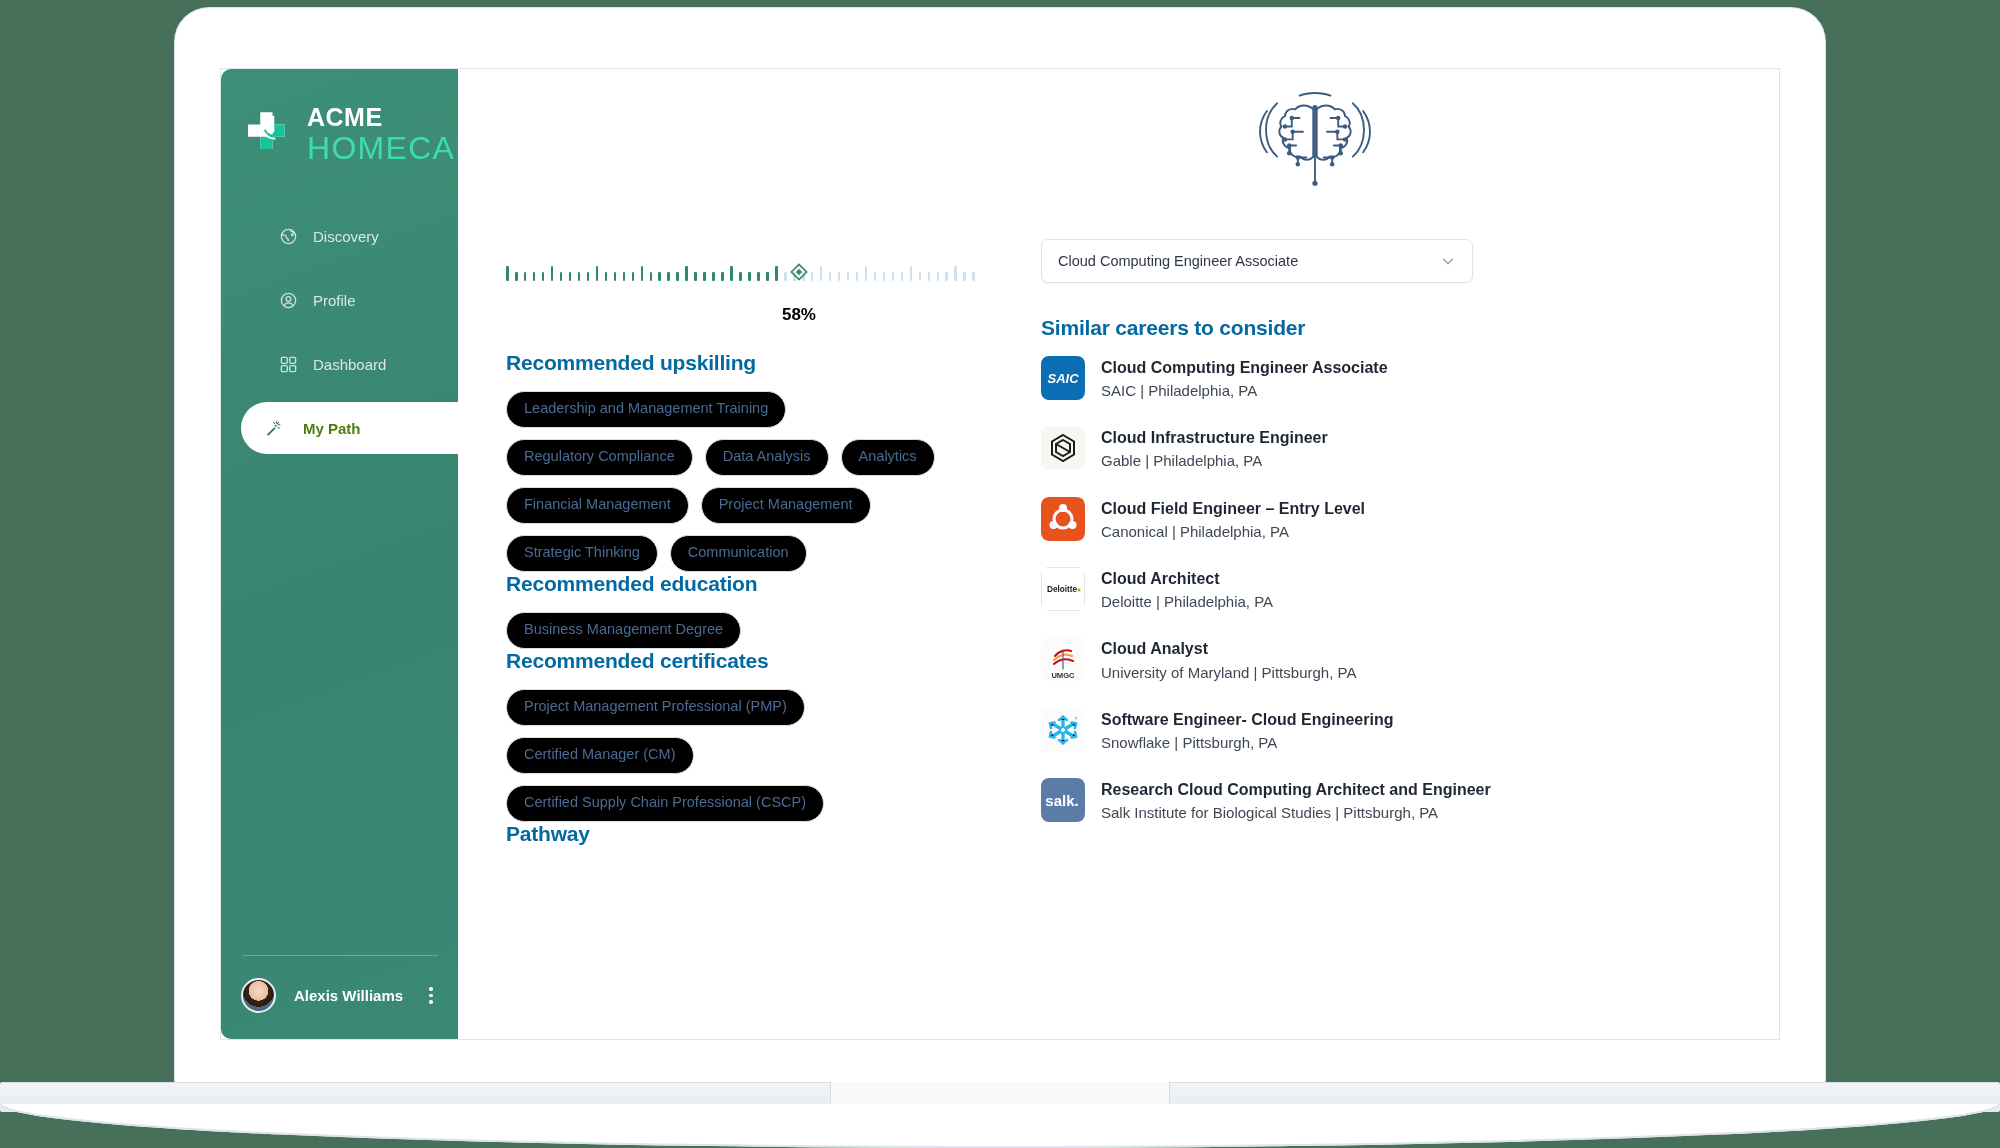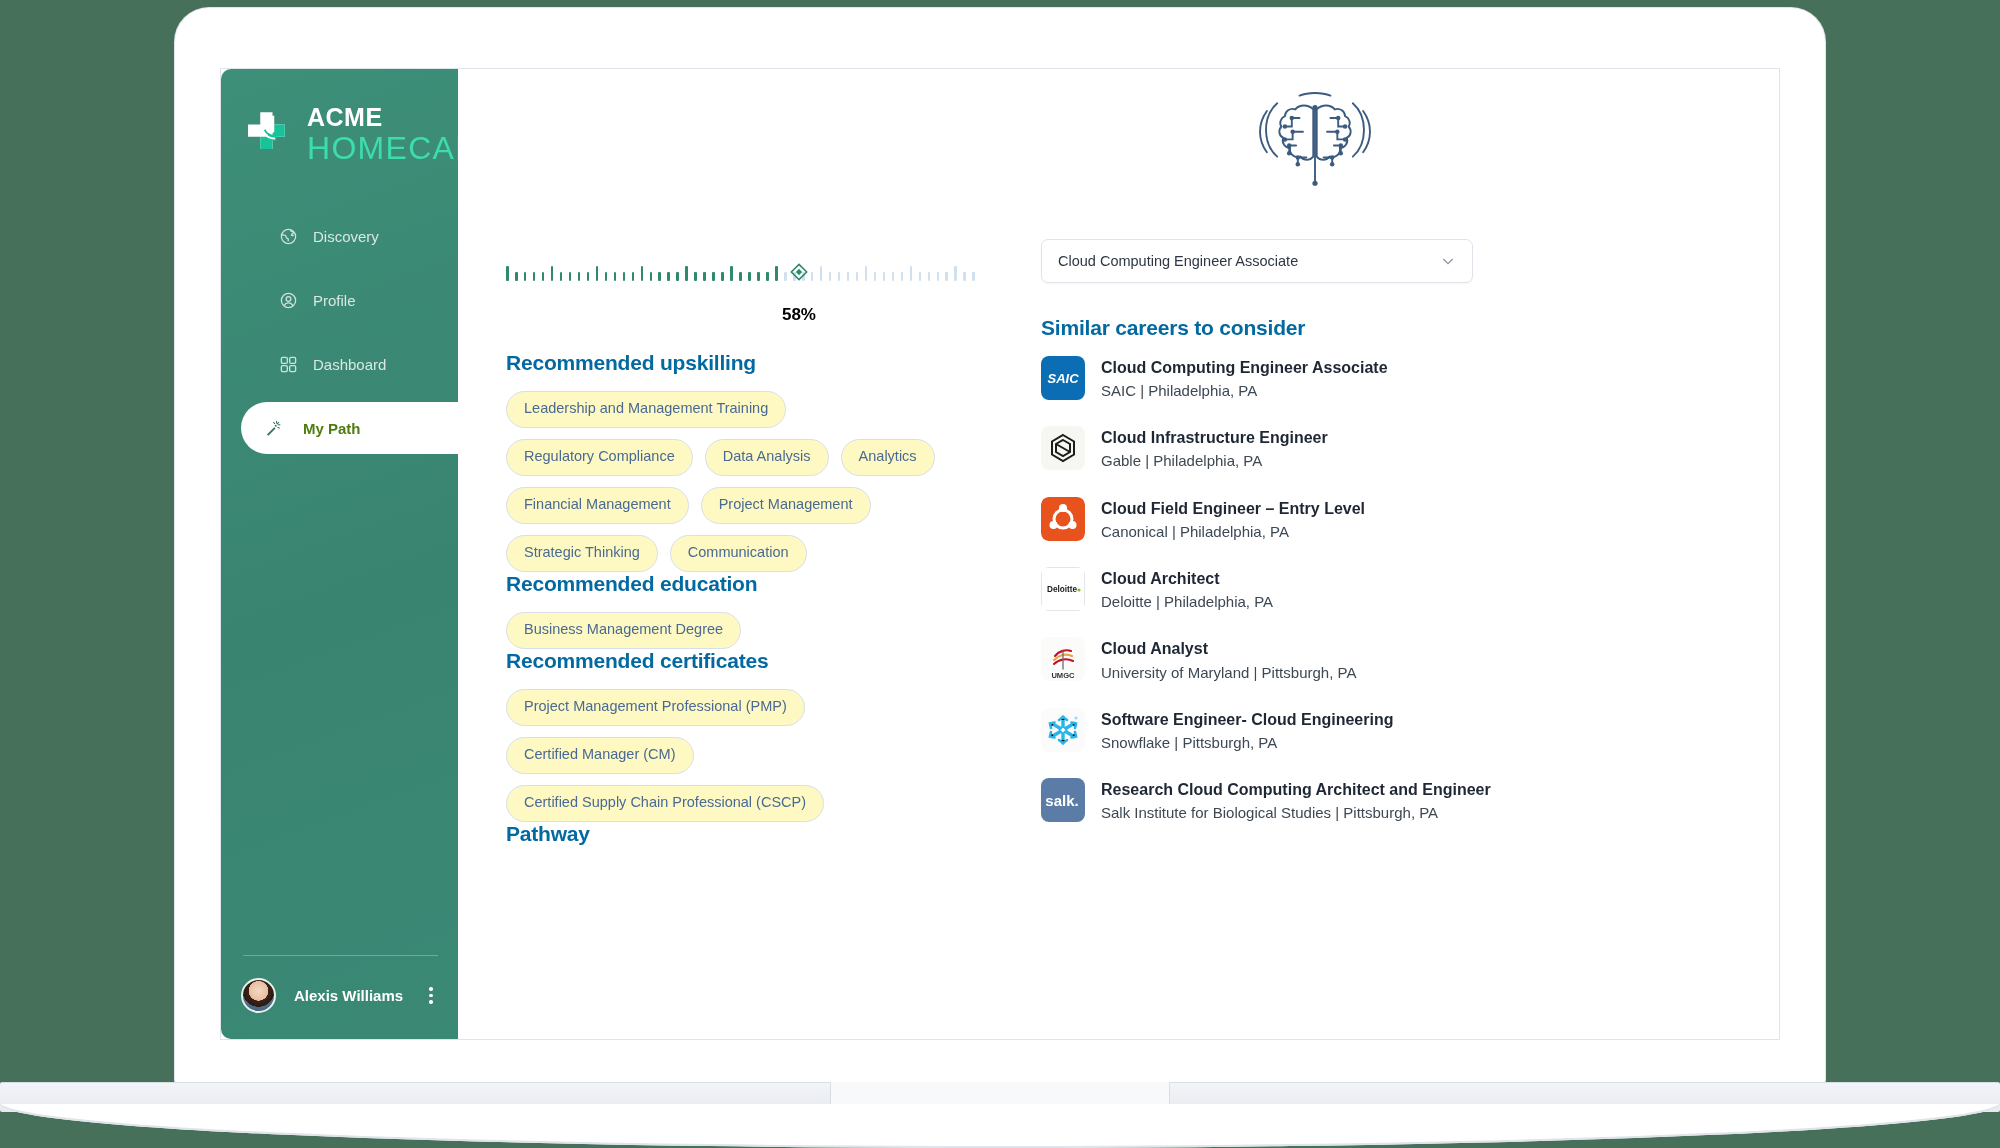--- a/index.html
+++ b/index.html
@@ -183,21 +183,21 @@
   }
   .sec-gap { margin-top: 34px; }
 
   .chips { display: flex; flex-wrap: wrap; gap: 11px 12px; }
   .chip {
     border: 1px solid #d7e0ea;
     border-radius: 22px;
     padding: 9px 17px 10px 17px;
     font-size: 14.5px;
     color: #4a6a93;
-    background: #fef9c3;
+    background: #000000;
     white-space: nowrap;
     cursor: pointer;
     line-height: 1.1;
   }
 
   
   #pathway { margin-top: 10px; }
   .path-box {
     width: 266px;
     background: #e8edf3;

